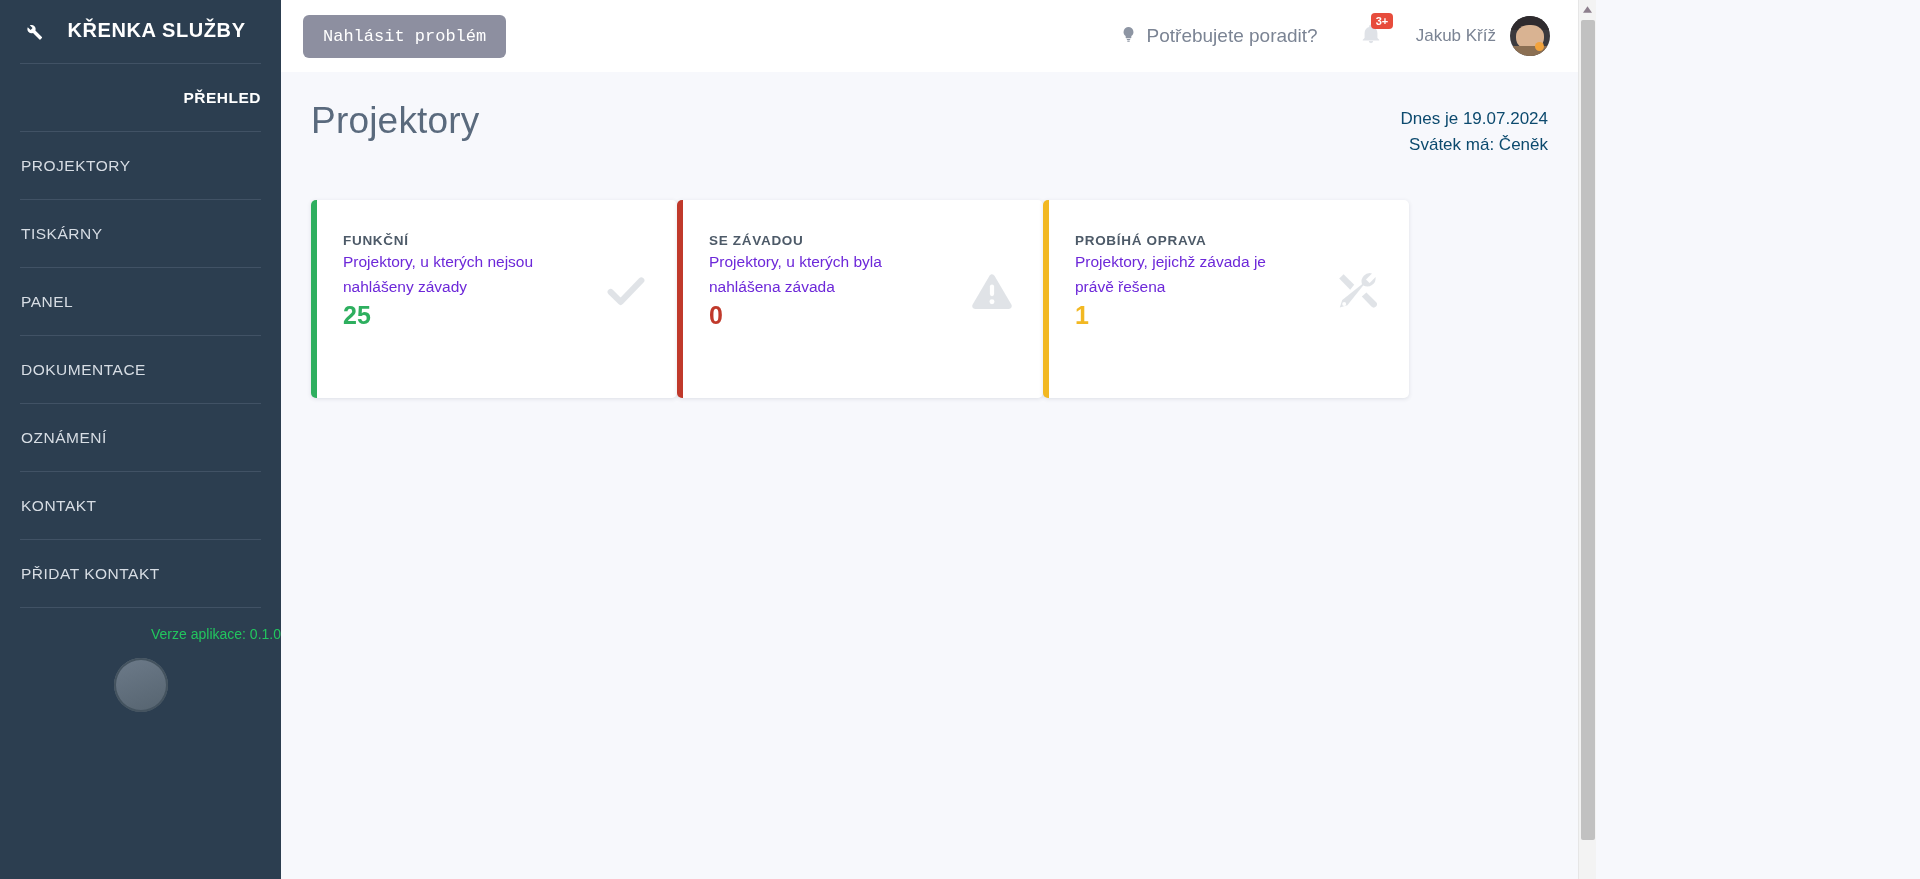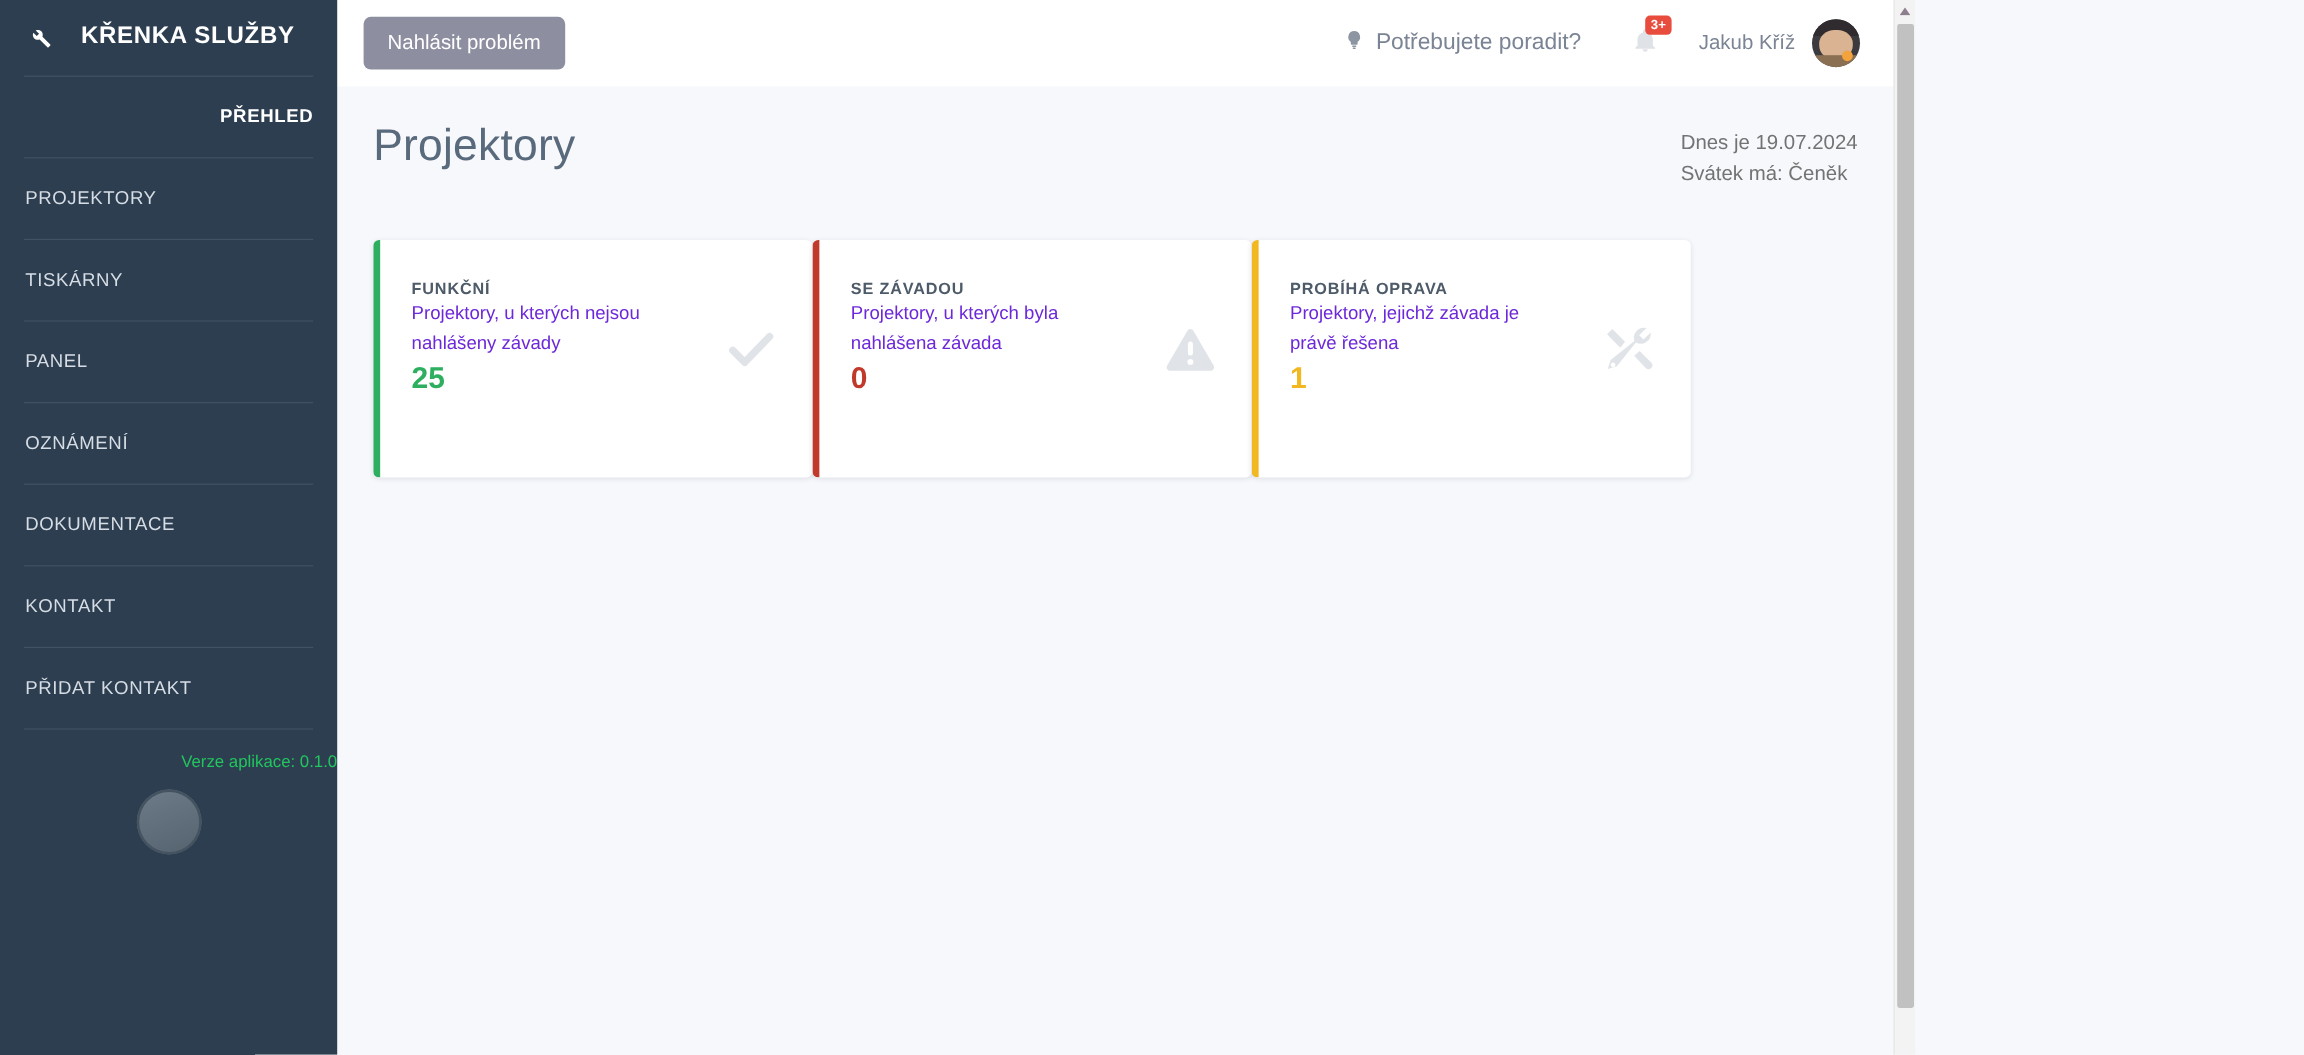--- a/index.html
+++ b/index.html
@@ -47,21 +47,21 @@
   
   #main { flex: 1; height: 879px; display: flex; flex-direction: column; background: #f7f8fc; min-width: 0; }
 
   #topbar {
     height: 72px; background: #ffffff; display: flex; align-items: center;
     padding: 0 28px 0 22px; flex: 0 0 auto;
   }
   .report-btn {
     background: #8d8fa0; color: #ffffff; border: none; border-radius: 6px;
     font-size: 17px; padding: 12px 20px; cursor: pointer;
-    font-family: Liberation Sans, sans-serif;
+    font-family: Liberation Mono, monospace;
   }
   .topbar-spacer { flex: 1; }
   .help-link {
     display: flex; align-items: center; gap: 10px;
     color: #7b8494; font-size: 19px; cursor: pointer; margin-right: 42px;
   }
   .bell-wrap { position: relative; margin-right: 34px; cursor: pointer; display: flex; align-items: center; }
   .badge {
     position: absolute; top: -9px; left: 11px;
     background: #e74c3c; color: #fff; font-size: 11px; font-weight: bold;
@@ -74,21 +74,21 @@
   }
   .avatar .av-hair { position:absolute; left:0; top:0; width:100%; height:34%; background:#2f2b2e; }
   .avatar .av-face { position:absolute; left:14%; top:22%; width:72%; height:62%; background:#d9b392; border-radius:46% 46% 50% 50%; }
   .avatar .av-body { position:absolute; left:0; bottom:0; width:100%; height:26%; background:#8b6f53; }
   .avatar .av-dot  { position:absolute; right:14%; bottom:12%; width:9px; height:9px; background:#f2a33c; border-radius:50%; }
 
   
   #content { flex: 1; padding: 28px 30px 0 30px; position: relative; overflow: hidden; }
   .content-head { display: flex; align-items: flex-start; justify-content: space-between; }
   .page-title { color: #5a6a7d; font-size: 37px; font-weight: normal; letter-spacing: .2px; }
-  .date-box { color: #737373; font-size: 17px; line-height: 1.5; padding-top: 6px; margin-left: 28px; }
+  .date-box { text-align: right; color: #0c4a6e; font-size: 17px; line-height: 1.5; padding-top: 6px; margin-left: 28px; }
 
   .cards { display: flex; margin-top: 43px; }
   .card {
     width: 366px; height: 198px; background: #ffffff;
     border-radius: 5px; border-left-width: 6px; border-left-style: solid;
     box-shadow: 0 1px 4px rgba(40,50,70,.12);
     padding: 33px 26px 0 26px; position: relative; overflow: hidden;
   }
   .card-title { font-size: 13.5px; font-weight: bold; color: #4d5a68; letter-spacing: .7px; }
   .card-desc { font-size: 15.5px; color: #6d28d9; line-height: 1.62; margin-top: 1px; max-width: 230px; }
@@ -114,22 +114,22 @@
         </svg>
       </span>
       <div class="brand-title">KŘENKA SLUŽBY</div>
     </div>
 
     <nav class="nav">
       <div class="nav-item active">PŘEHLED</div>
       <div class="nav-item">PROJEKTORY</div>
       <div class="nav-item">TISKÁRNY</div>
       <div class="nav-item">PANEL</div>
+      <div class="nav-item">DOKUMENTACE</div>
       <div class="nav-item">OZNÁMENÍ</div>
-      <div class="nav-item">DOKUMENTACE</div>
       <div class="nav-item">KONTAKT</div>
       <div class="nav-item">PŘIDAT KONTAKT</div>
     </nav>
 
     <div class="version">Verze aplikace: 0.1.0</div>
     <div class="side-avatar"></div>
   </aside>
 
   <div id="main">
 

